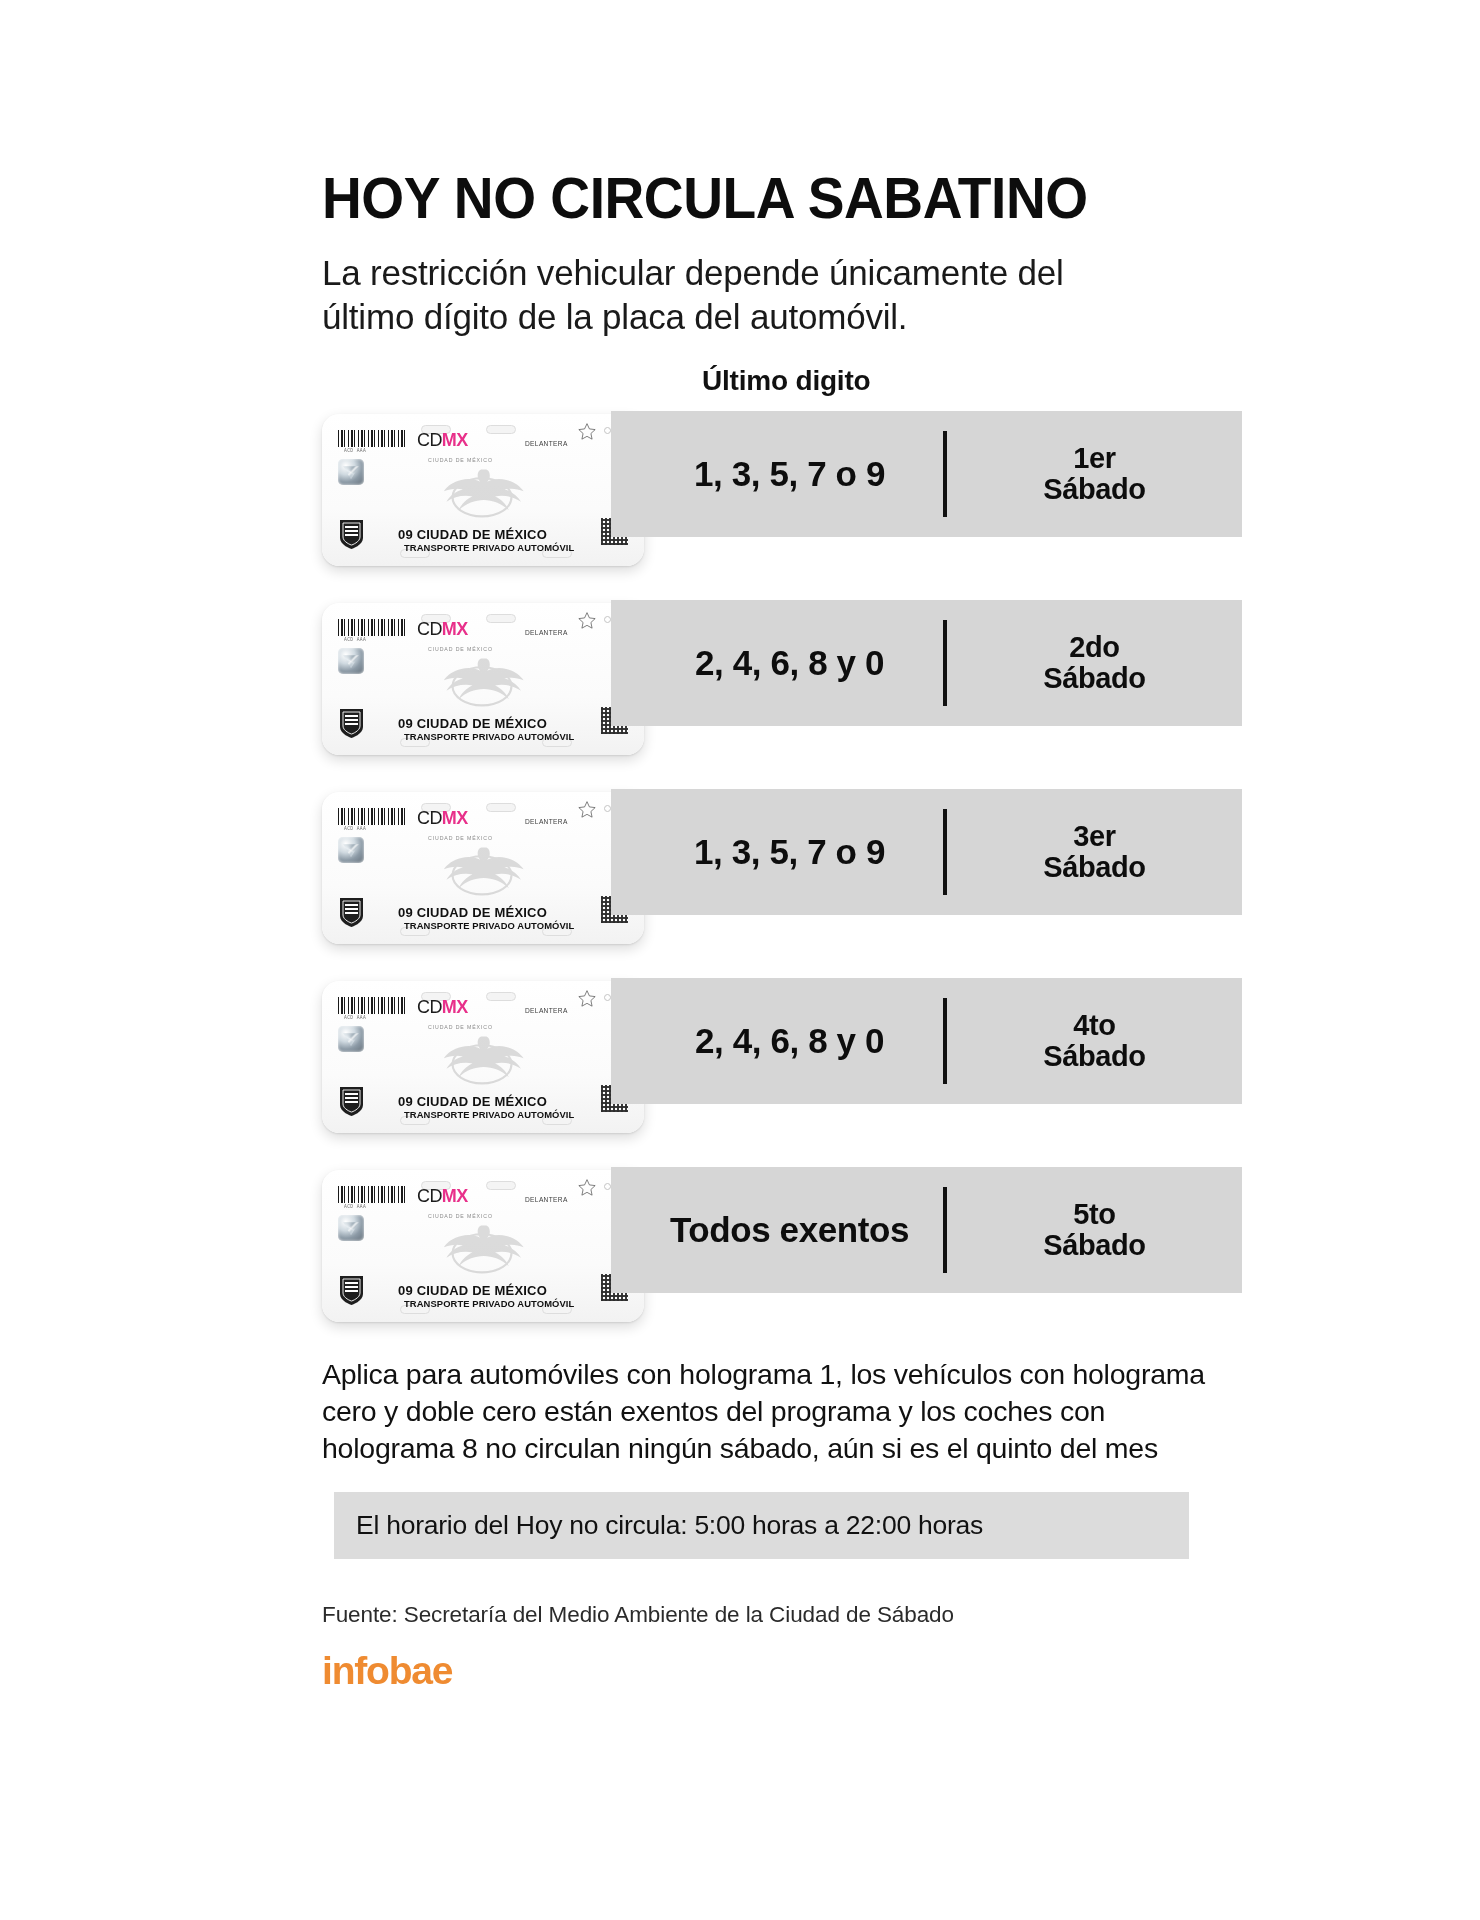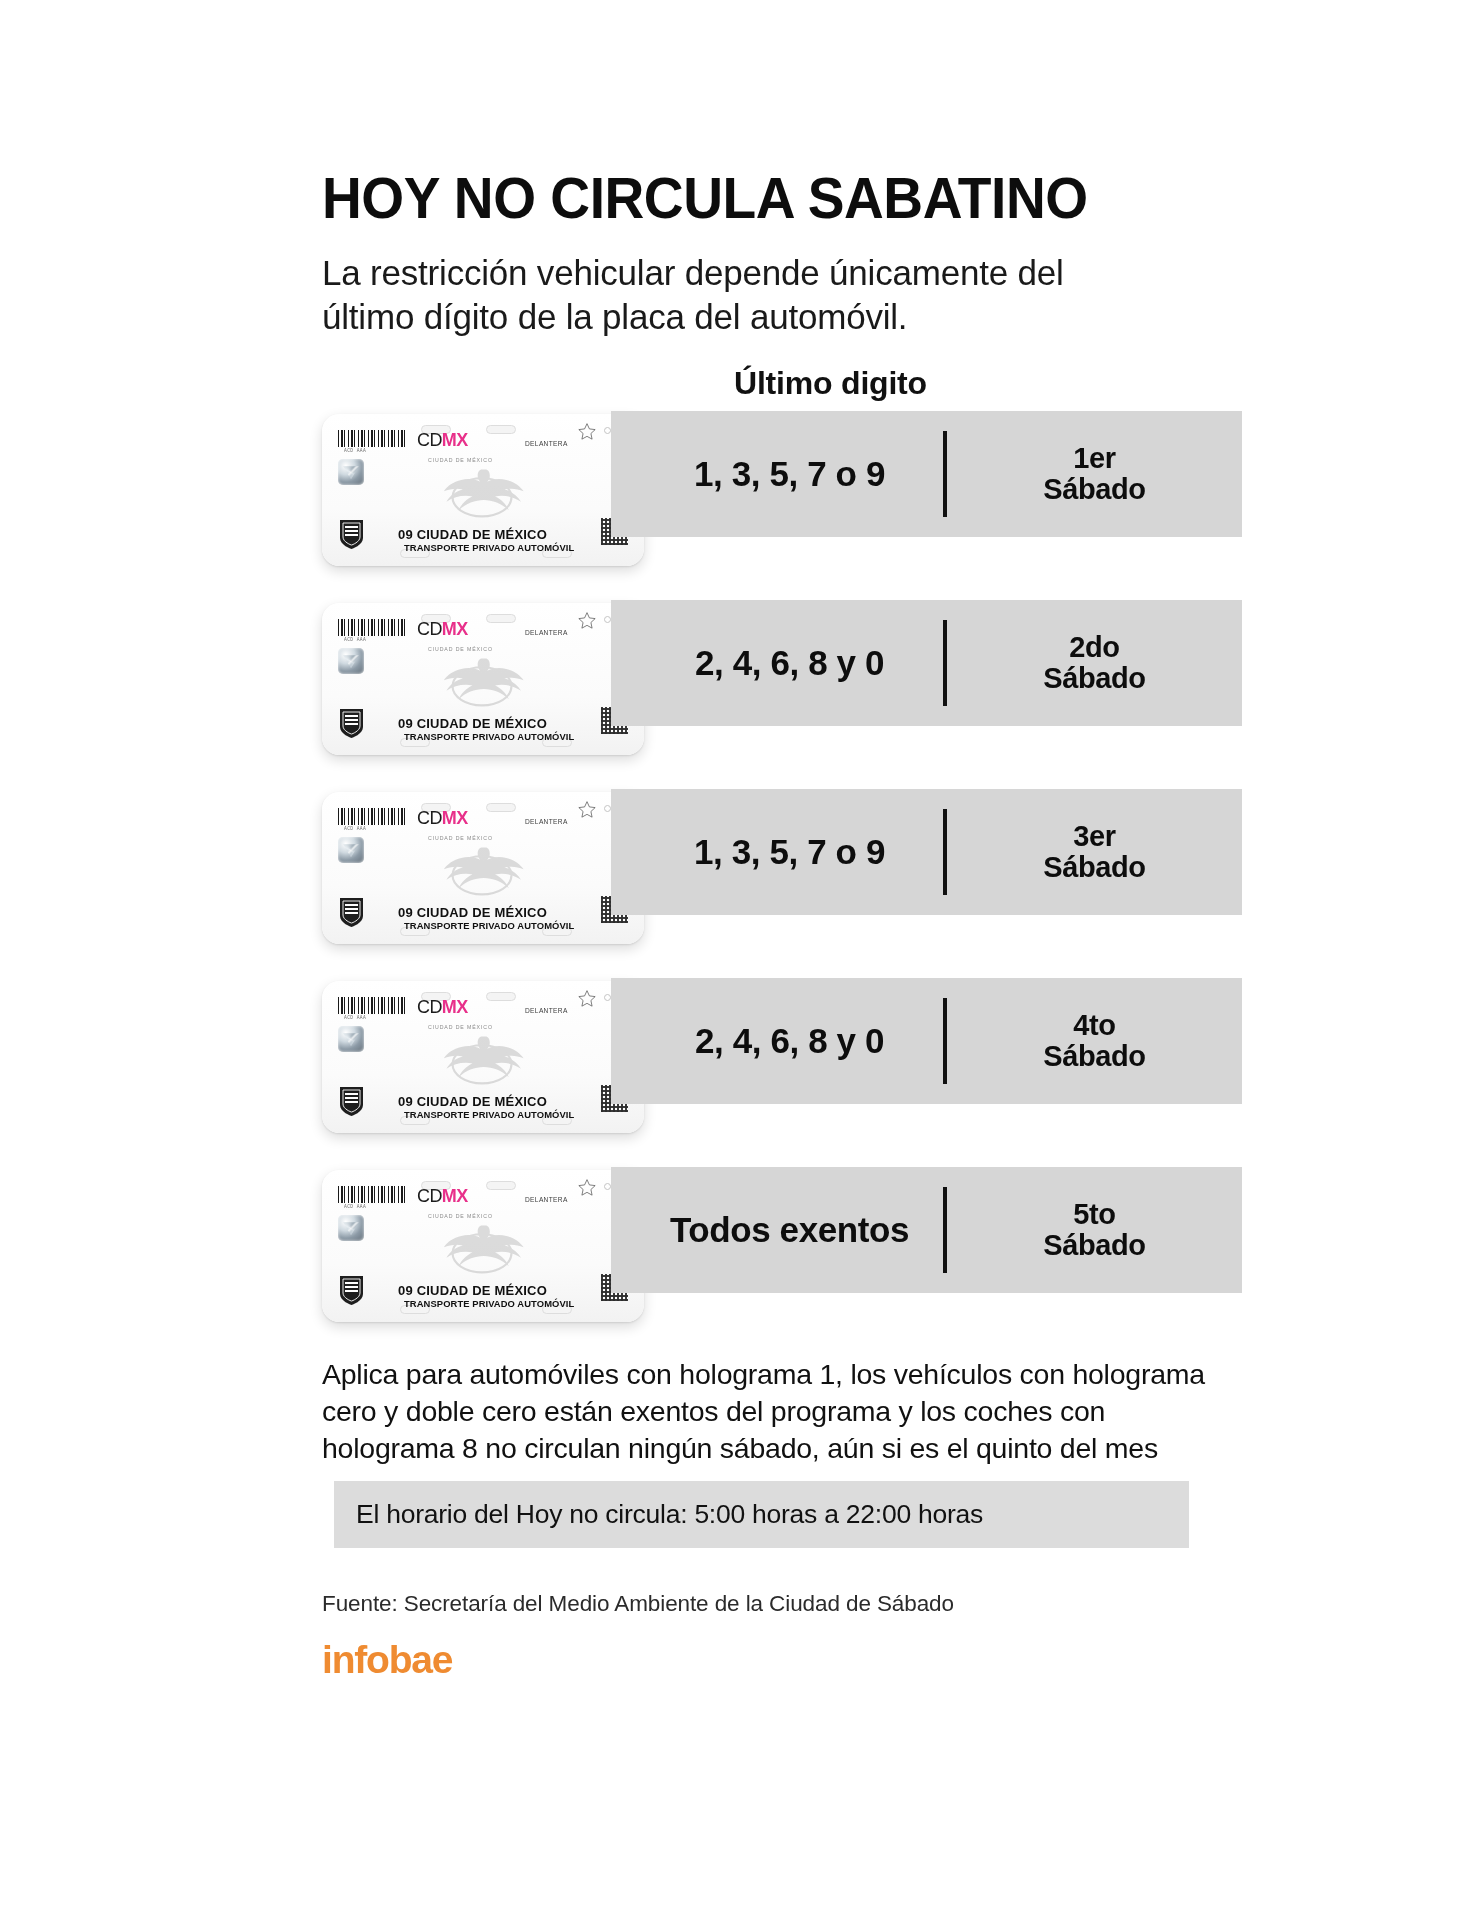--- a/index.html
+++ b/index.html
@@ -53,25 +53,24 @@
   
   .col-header-row {
     position: relative;
     height: 44px;
     margin-top: 26px;
   }
   .col-header {
     position: absolute;
     left: 380px;
     top: 0;
-    font-size: 32px;
+    font-size: 28px;
     font-weight: 700;
     color: #111;
     letter-spacing: -0.2px;
-    margin-left: 32px;
   }
 
   
   .rows { position: relative; margin-top: 2px; }
 
   .row {
     position: relative;
     height: 158px;
     margin-bottom: 31px;
   }
@@ -294,21 +293,21 @@
   .note {
     margin-top: 23px;
     font-size: 28.5px;
     line-height: 1.3;
     color: #111;
     letter-spacing: -0.25px;
     max-width: 890px;
   }
 
   .schedule {
-    margin-top: 14px;
+    margin-top: 25px;
     margin-left: 12px;
     width: 855px;
     height: 67px;
     background: #dcdcdc;
     display: flex;
     align-items: center;
     padding-left: 22px;
   }
   .schedule-text {
     font-size: 26.5px;

